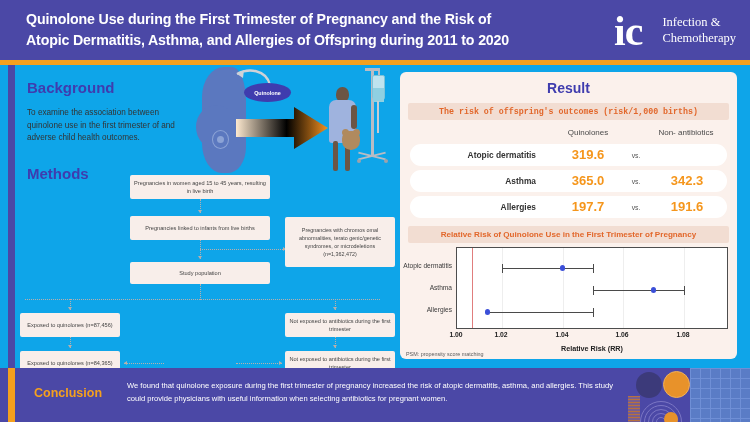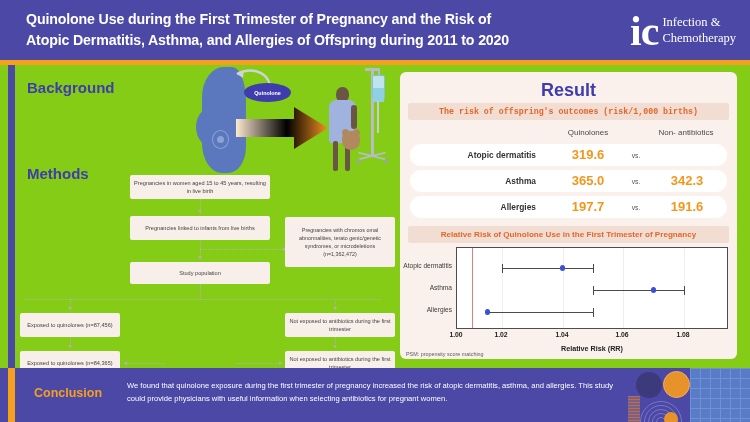--- a/index.html
+++ b/index.html
@@ -16,39 +16,39 @@
     position: absolute; left: 0; top: 0; width: 750px; height: 60px;
     background: #4b48a6;
   }
   .header-title {
     position: absolute; left: 26px; top: 9px; width: 560px;
     color: #ffffff; font-size: 14.2px; font-weight: bold; line-height: 1.45;
     letter-spacing: -0.15px;
   }
   .logo-wrap {
     position: absolute; right: 14px; top: 8px; height: 46px;
-    display: flex; align-items: center; gap: 4px;
+    display: flex; align-items: center; gap: 20px;
   }
   .logo-ic {
     position: relative; color: #fff; font-family: "Liberation Serif", serif;
     font-size: 42px; font-weight: bold; line-height: 42px; letter-spacing: -1px;
   }
   .logo-text {
     color: #ffffff; font-family: "Liberation Serif", serif;
     font-size: 12.5px; line-height: 1.25;
   }
   .orange-stripe {
     position: absolute; left: 0; top: 60px; width: 750px; height: 5px;
     background: #f5a01e;
   }
 
   
   .body-area {
     position: absolute; left: 0; top: 65px; width: 750px; height: 303px;
-    background: #84cc16;
+    background: #0ea5e9;
   }
   .left-purple-bar {
     position: absolute; left: 8px; top: 0; width: 7px; height: 303px;
     background: #4b48a6;
   }
 
   
   .sec-heading {
     color: #3f3cae; font-size: 15px; font-weight: bold;
   }
@@ -164,21 +164,21 @@
     display: flex; align-items: center; justify-content: center; margin-top: 24px;
   }
 
   
   .result-panel {
     position: absolute; left: 400px; top: 7px; width: 337px; height: 287px;
     background: #fbf1ec; border-radius: 6px;
   }
   .result-title {
     position: absolute; left: 0; top: 8px; width: 100%;
-    text-align: center; color: #3f3cae; font-size: 18px; font-weight: bold;
+    text-align: center; color: #3f3cae; font-size: 14px; font-weight: bold;
   }
   .subbar {
     position: absolute; left: 8px; width: 321px; height: 17px;
     background: #f2ddd2; border-radius: 2px;
     display: flex; align-items: center; justify-content: center;
     color: #e2672b; font-size: 8.3px; font-weight: bold;
   }
   .subbar-1 { top: 31px; font-family: Liberation Mono, monospace; }
   .subbar-2 { top: 154px; font-size: 8.1px; }
 
@@ -298,20 +298,21 @@
         <div>Chemotherapy</div>
       </div>
     </div>
   </div>
   <div class="orange-stripe"></div>
 
   <div class="body-area">
     <div class="left-purple-bar"></div>
 
     <div class="sec-heading bg-head">Background</div>
+    <div class="bg-text">To examine the association between quinolone use in the first trimester of and adverse child health outcomes.</div>
 
     <div class="sec-heading methods-head">Methods</div>
 
     <div class="illus">
       <div class="preg-body"></div>
       <div class="preg-belly"></div>
       <div class="fetus-ring"></div>
       <div class="fetus-dot"></div>
 
       <svg class="curve-arrow" viewBox="0 0 40 22">

